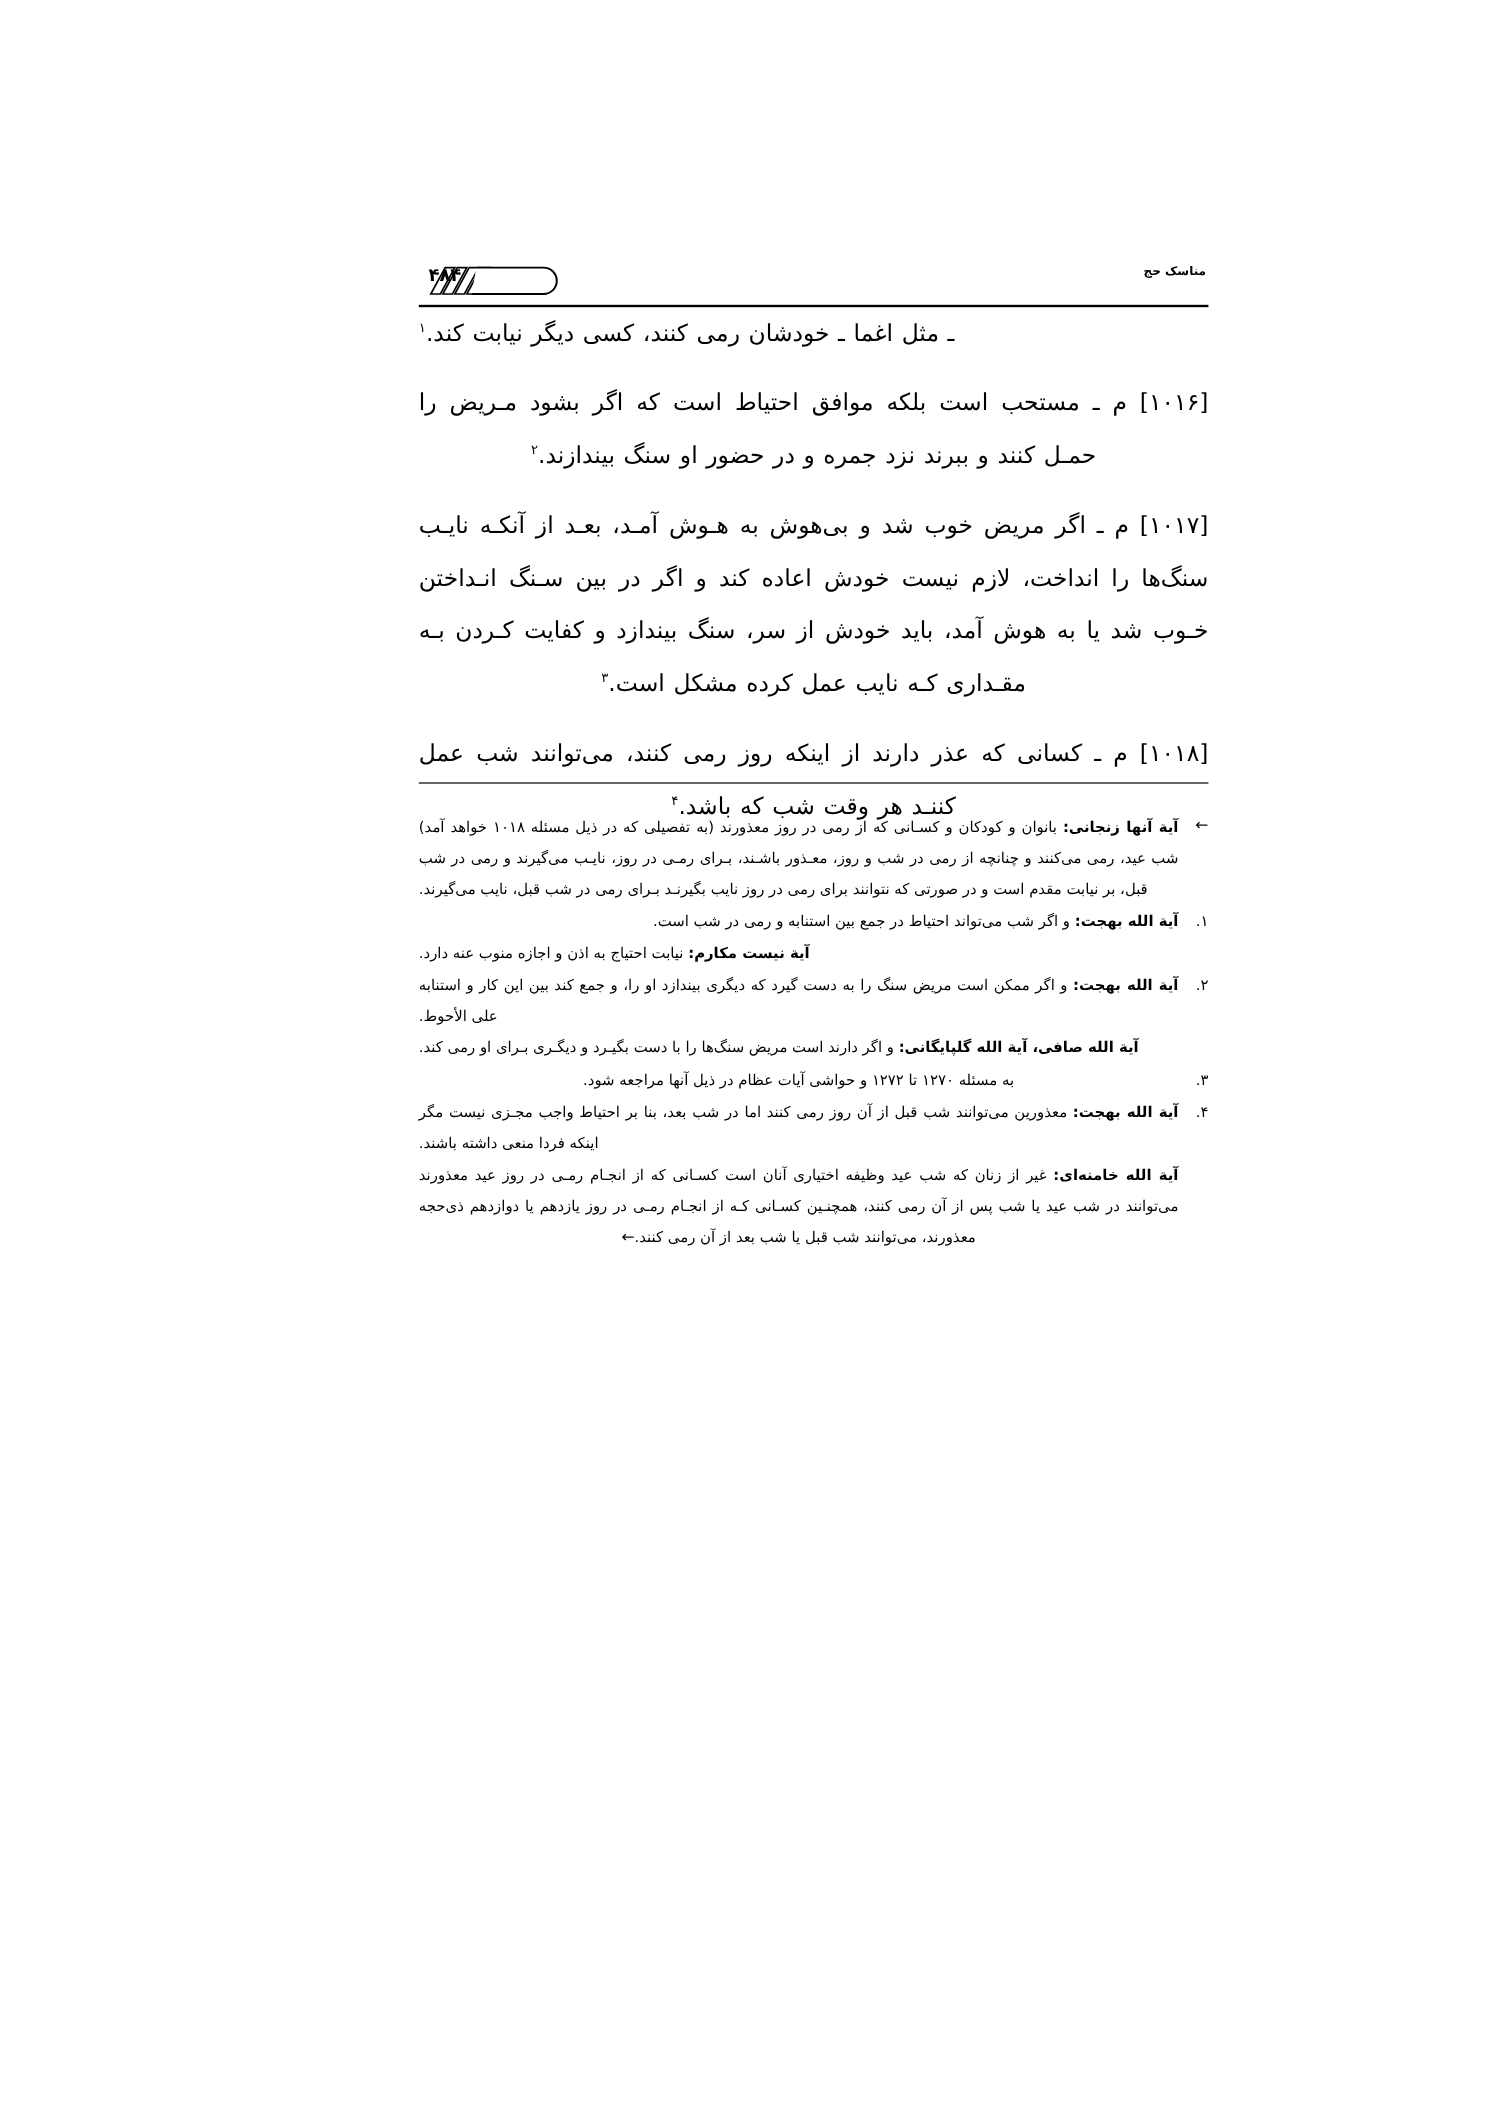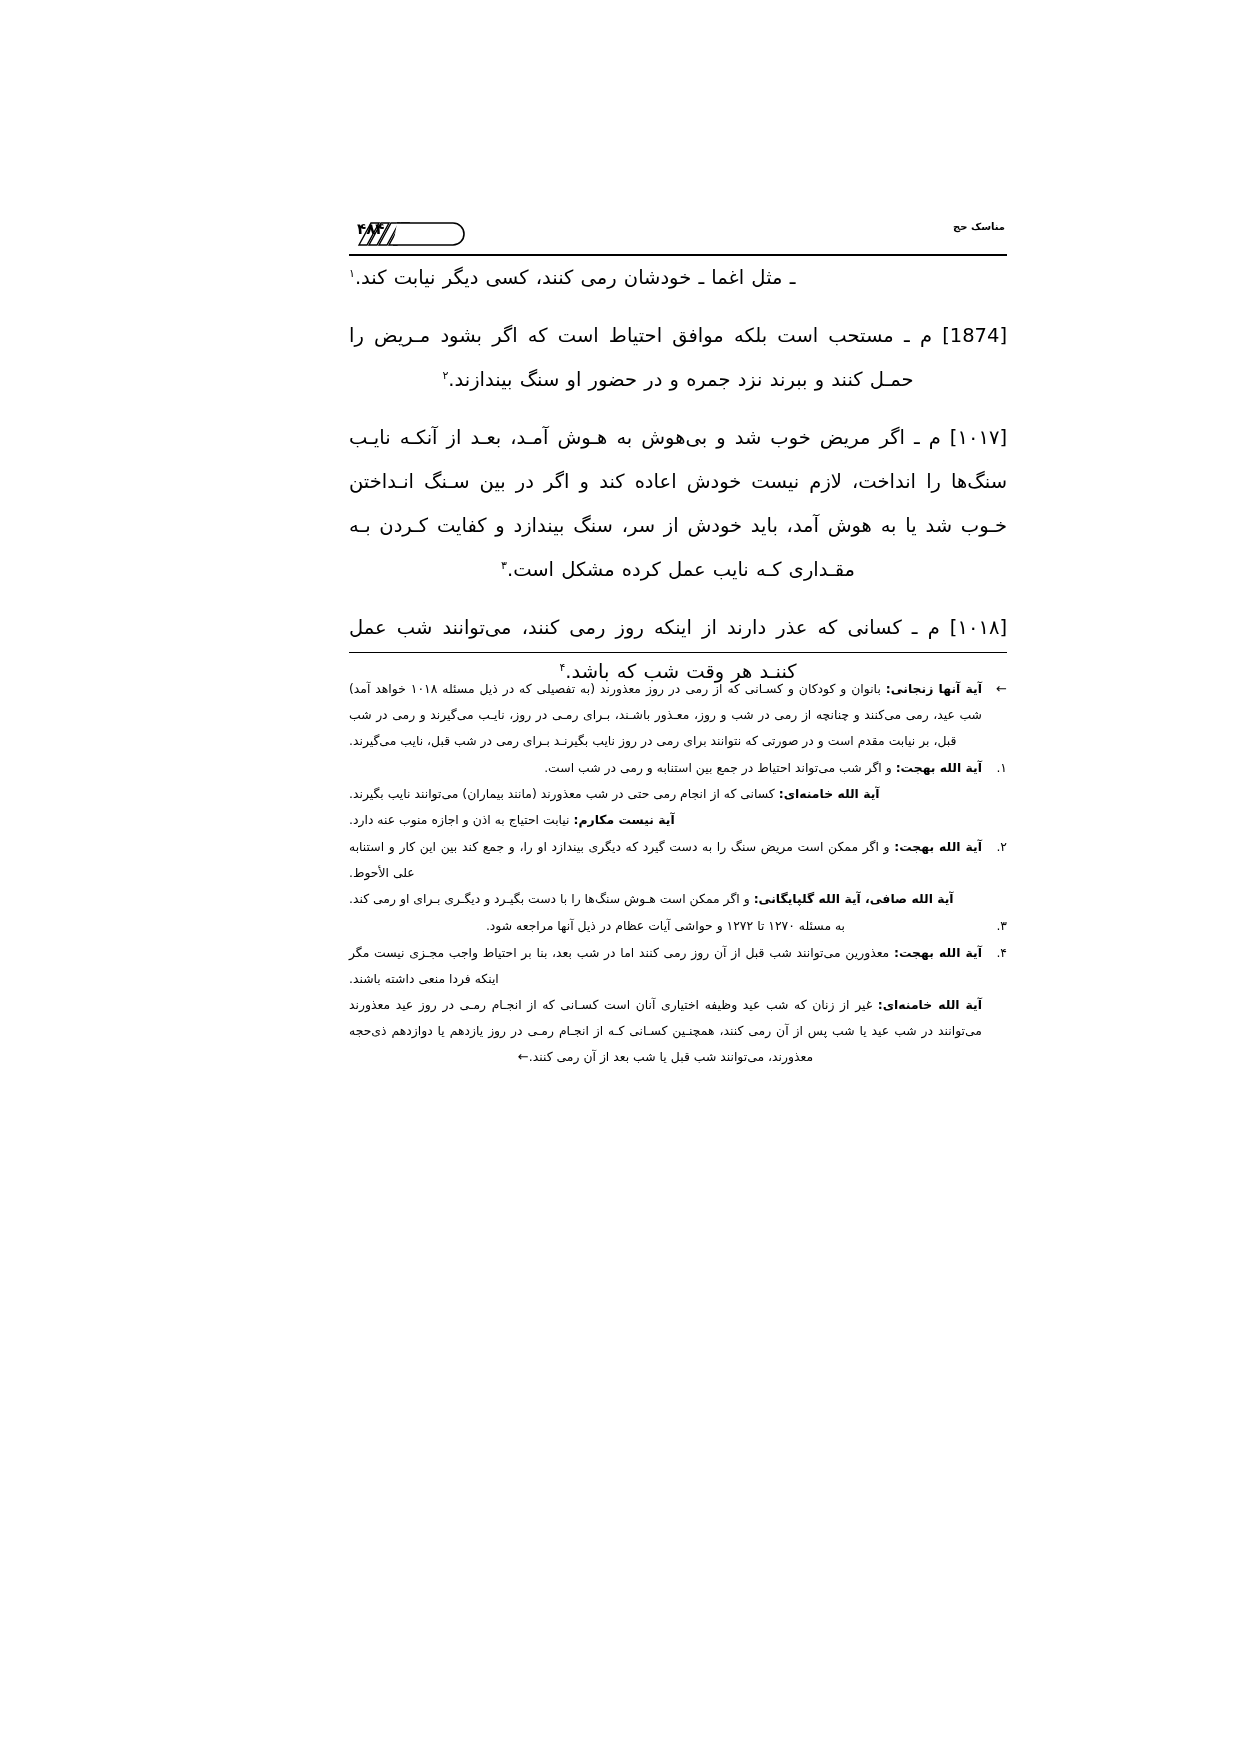--- a/index.html
+++ b/index.html
@@ -166,21 +166,21 @@
     <div class="header-rule"></div>
   </div>
 
   <div class="body">
 
     <p class="para first">
       <span>ـ مثل اغما ـ خودشان رمی کنند، کسی دیگر نیابت کند.</span><sup class="fn">۱</sup>
     </p>
 
     <p class="para">
-      <span>[1874] م ـ مستحب است بلکه موافق احتیاط است که اگر بشود مـریض را حمـل کنند و ببرند نزد جمره و در حضور او سنگ بیندازند.</span><sup class="fn">۲</sup>
+      <span>[۱۰۱۶] م ـ مستحب است بلکه موافق احتیاط است که اگر بشود مـریض را حمـل کنند و ببرند نزد جمره و در حضور او سنگ بیندازند.</span><sup class="fn">۲</sup>
     </p>
 
     <p class="para">
       <span>[۱۰۱۷] م ـ اگر مریض خوب شد و بی‌هوش به هـوش آمـد، بعـد از آنکـه نایـب سنگ‌ها را انداخت، لازم نیست خودش اعاده کند و اگر در بین سـنگ انـداختن خـوب شد یا به هوش آمد، باید خودش از سر، سنگ بیندازد و کفایت کـردن بـه مقـداری کـه نایب عمل کرده مشکل است.</span><sup class="fn">۳</sup>
     </p>
 
     <p class="para">
       <span>[۱۰۱۸] م ـ کسانی که عذر دارند از اینکه روز رمی کنند، می‌توانند شب عمل کننـد هر وقت شب که باشد.</span><sup class="fn">۴</sup>
     </p>
 
@@ -197,36 +197,33 @@
       </div>
     </div>
 
     <div class="fn-block">
       <div class="fn-marker">۱.</div>
       <div class="fn-text">
         <div class="fn-sub lastright">
           <b class="mj">آیة الله بهجت:</b><span> و اگر شب می‌تواند احتیاط در جمع بین استنابه و رمی در شب است.</span>
         </div>
         <div class="fn-sub lastleft">
-          <b class="mj">آیة الله خامنه‌ای:</b><span> کسانی که از انجام رمی حتی در شب معذورند (مانند بیماران) می‌توانند نایب بگیرند.</span>
-        </div>
-        <div class="fn-sub lastleft">
           <b class="mj">آیة نیست مکارم:</b><span> نیابت احتیاج به اذن و اجازه منوب عنه دارد.</span>
         </div>
       </div>
     </div>
 
     <div class="fn-block">
       <div class="fn-marker">۲.</div>
       <div class="fn-text">
         <div class="fn-sub lastleft">
           <b class="mj">آیة الله بهجت:</b><span> و اگر ممکن است مریض سنگ را به دست گیرد که دیگری بیندازد او را، و جمع کند بین این کار و استنابه علی الأحوط.</span>
         </div>
         <div class="fn-sub lastleft">
-          <b class="mj">آیة الله صافی، آیة الله گلپایگانی:</b><span> و اگر ممکن است هـوش سنگ‌ها را با دست بگیـرد و دیگـری بـرای او رمی کند.</span>
+          <b class="mj">آیة الله صافی، آیة الله گلپایگانی:</b><span> و اگر دارند است مریض سنگ‌ها را با دست بگیـرد و دیگـری بـرای او رمی کند.</span>
         </div>
       </div>
     </div>
 
     <div class="fn-block">
       <div class="fn-marker">۳.</div>
       <div class="fn-text lastcenter">
         <span>به مسئله ۱۲۷۰ تا ۱۲۷۲ و حواشی آیات عظام در ذیل آنها مراجعه شود.</span>
       </div>
     </div>

